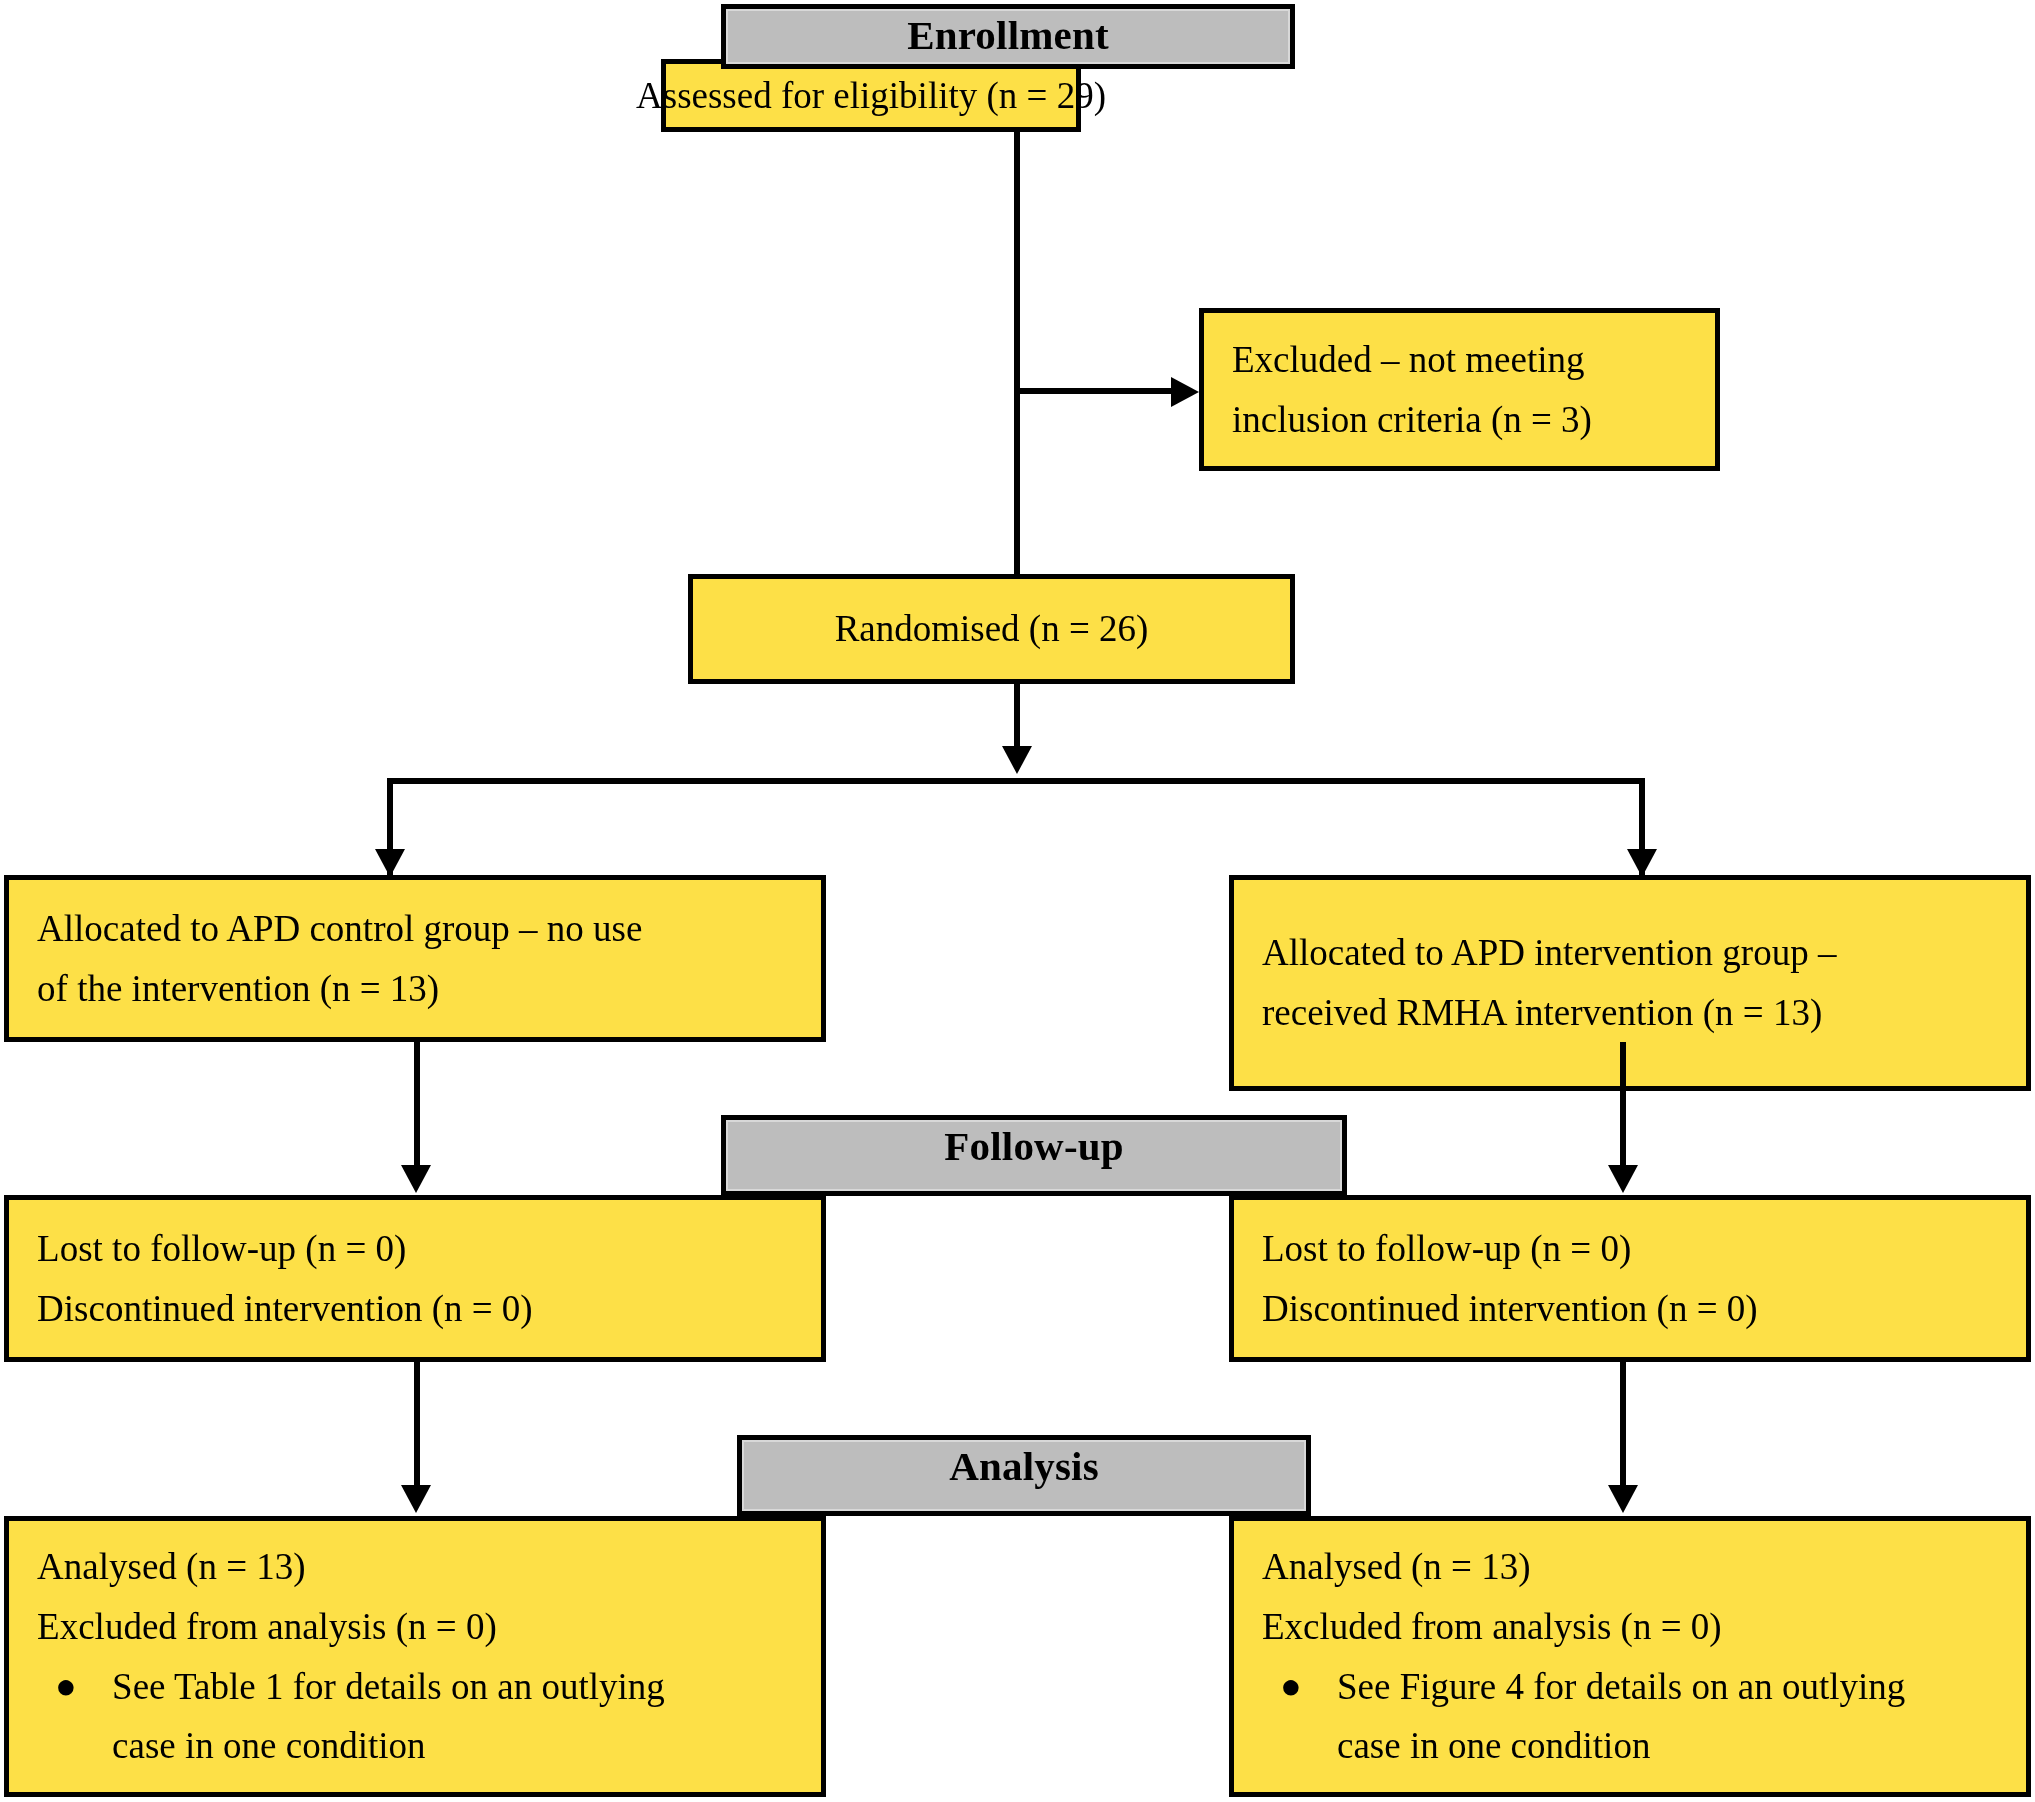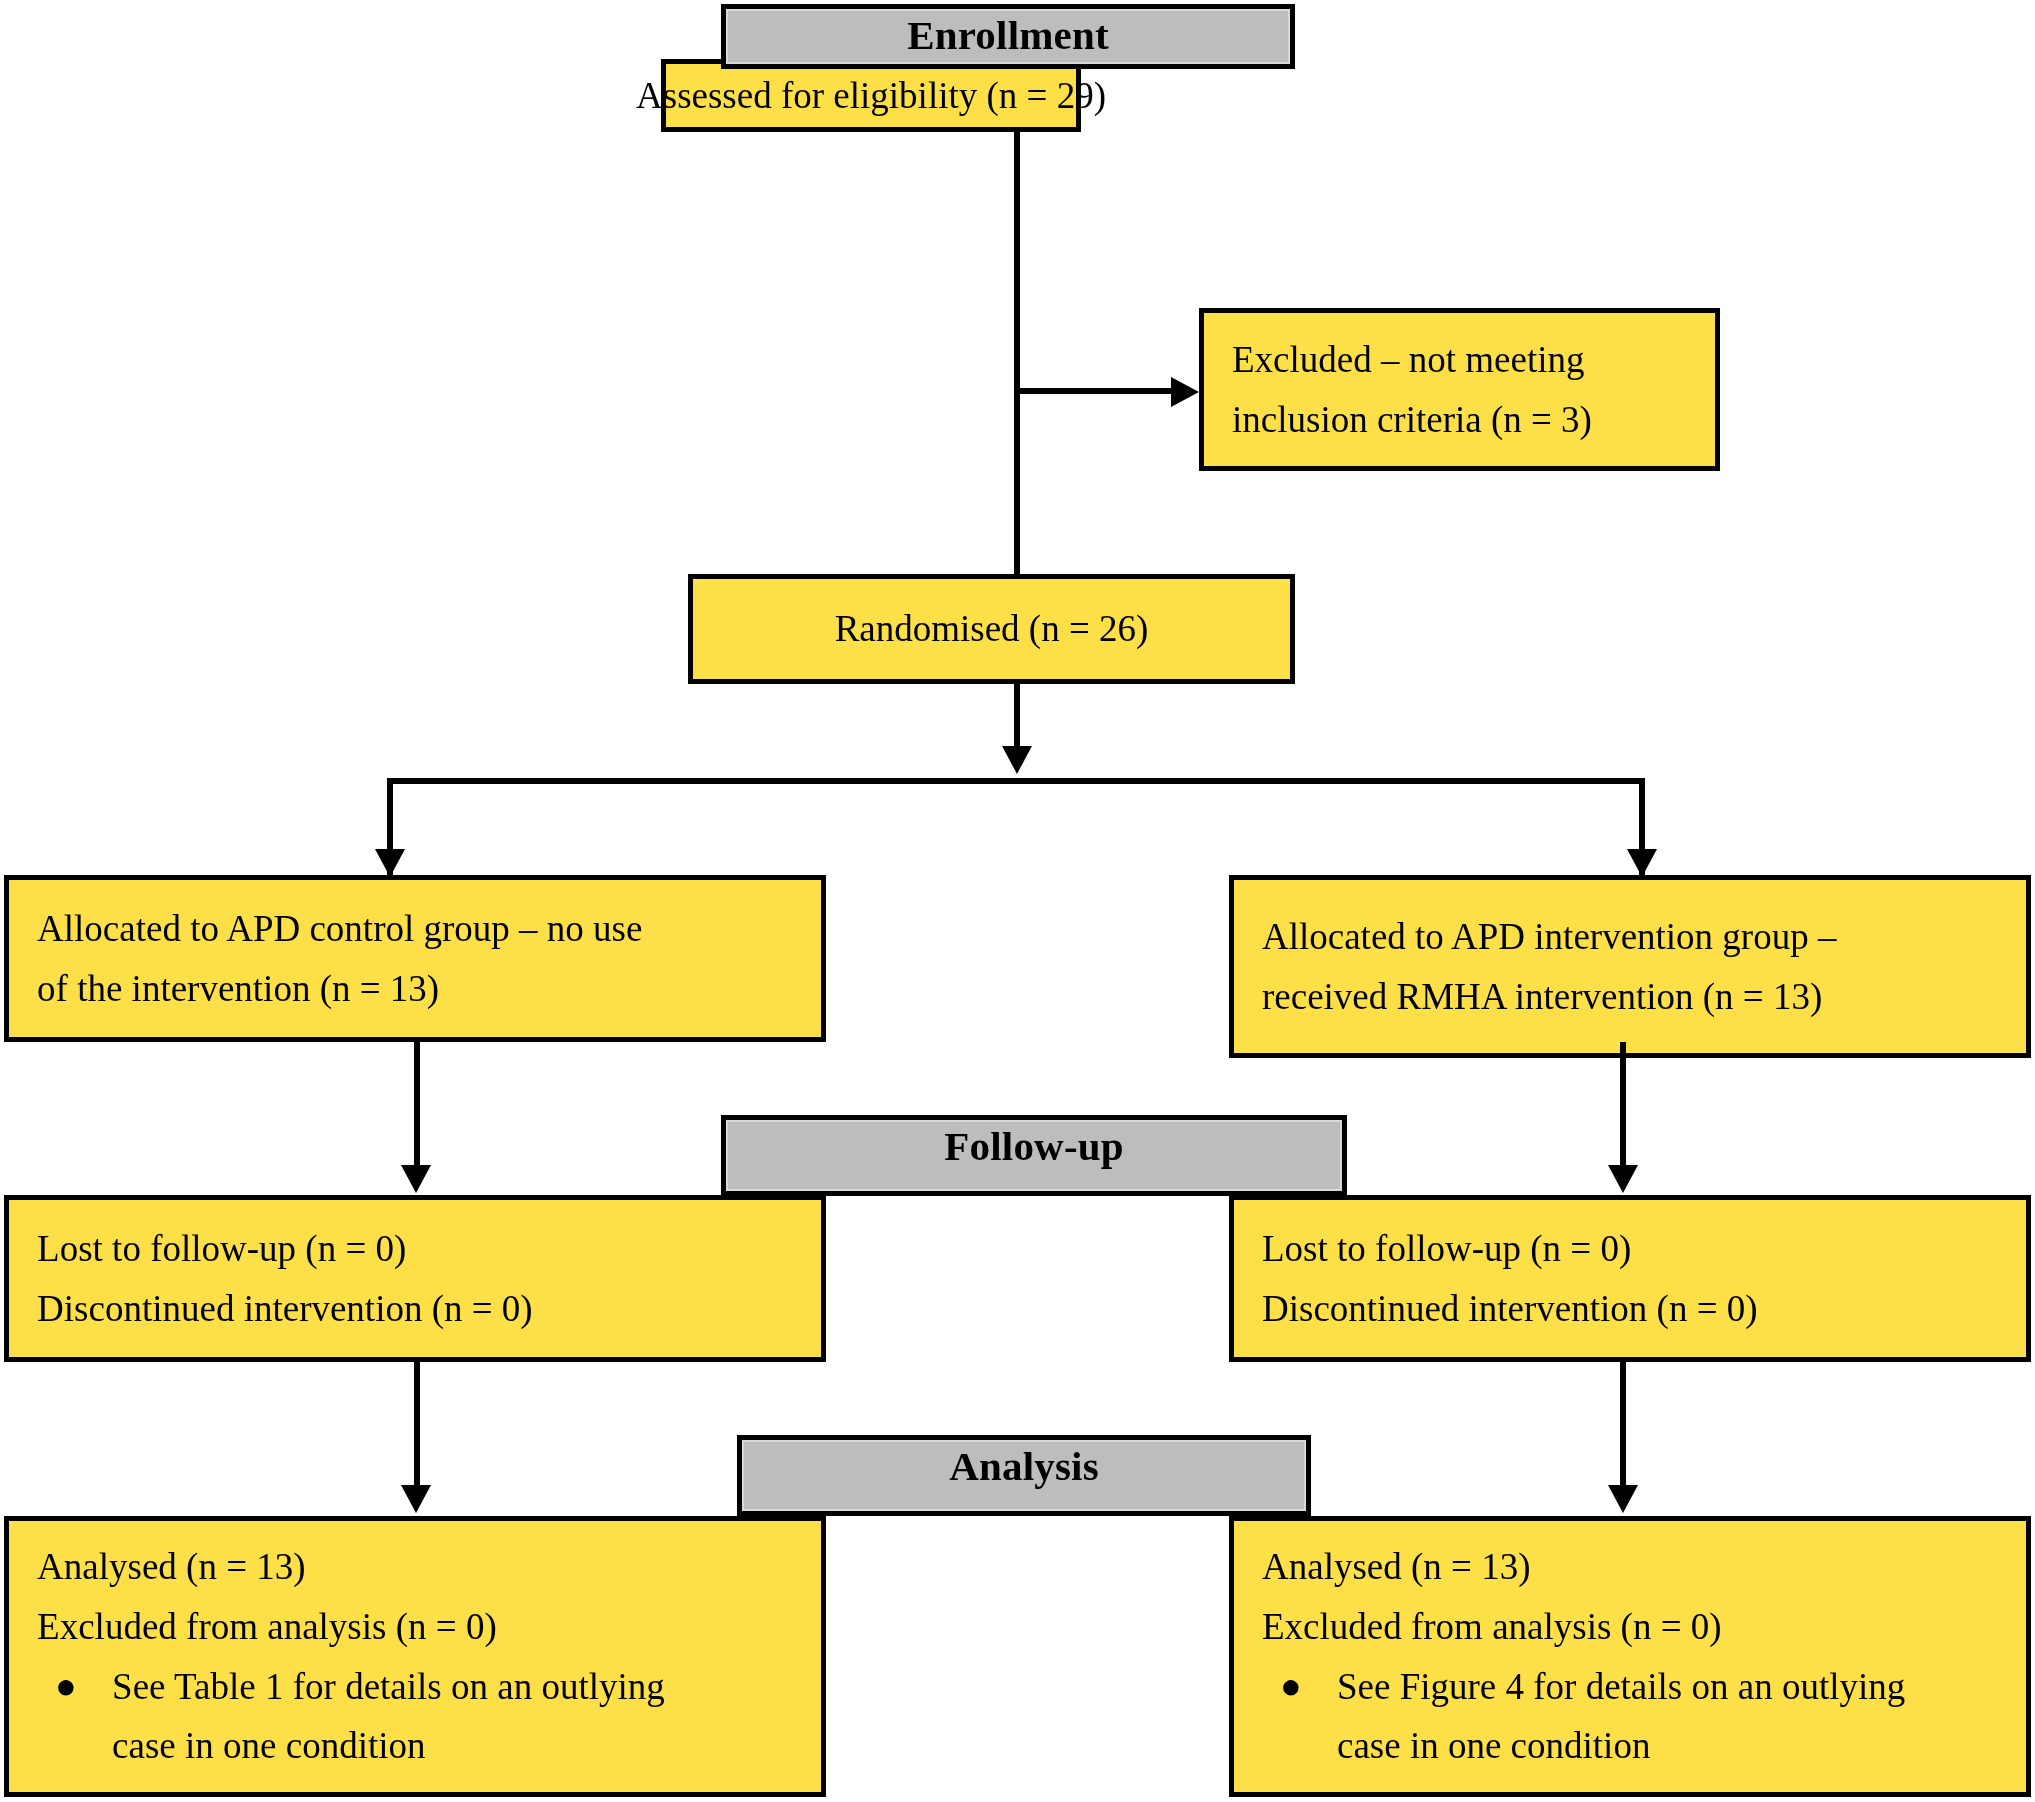--- a/index.html
+++ b/index.html
@@ -154,21 +154,21 @@
   <div class="vline" style="left:387px; top:778px; height:98px;"></div>
   <div class="arrow-down" style="left:375px; top:849px;"></div>
   <div class="vline" style="left:1639px; top:778px; height:98px;"></div>
   <div class="arrow-down" style="left:1627px; top:849px;"></div>
 
   <div class="box" style="left:4.1px; top:875px; width:822px; height:167px;">
     <div class="box-text">Allocated to APD control group – no use</div>
     <div class="box-text">of the intervention (n = 13)</div>
   </div>
 
-  <div class="box" style="left:1229px; top:875px; width:802px; height:183px;">
+  <div class="box" style="left:1229px; top:875px; width:802px; height:216px;">
     <div class="box-text">Allocated to APD intervention group –</div>
     <div class="box-text">received RMHA intervention (n = 13)</div>
   </div>
 
 
   <div class="vline" style="left:414px; top:1042px; height:126px;"></div>
   <div class="arrow-down" style="left:401px; top:1165px;"></div>
 
   <div class="vline" style="left:1620px; top:1042px; height:126px;"></div>
   <div class="arrow-down" style="left:1608px; top:1165px;"></div>

